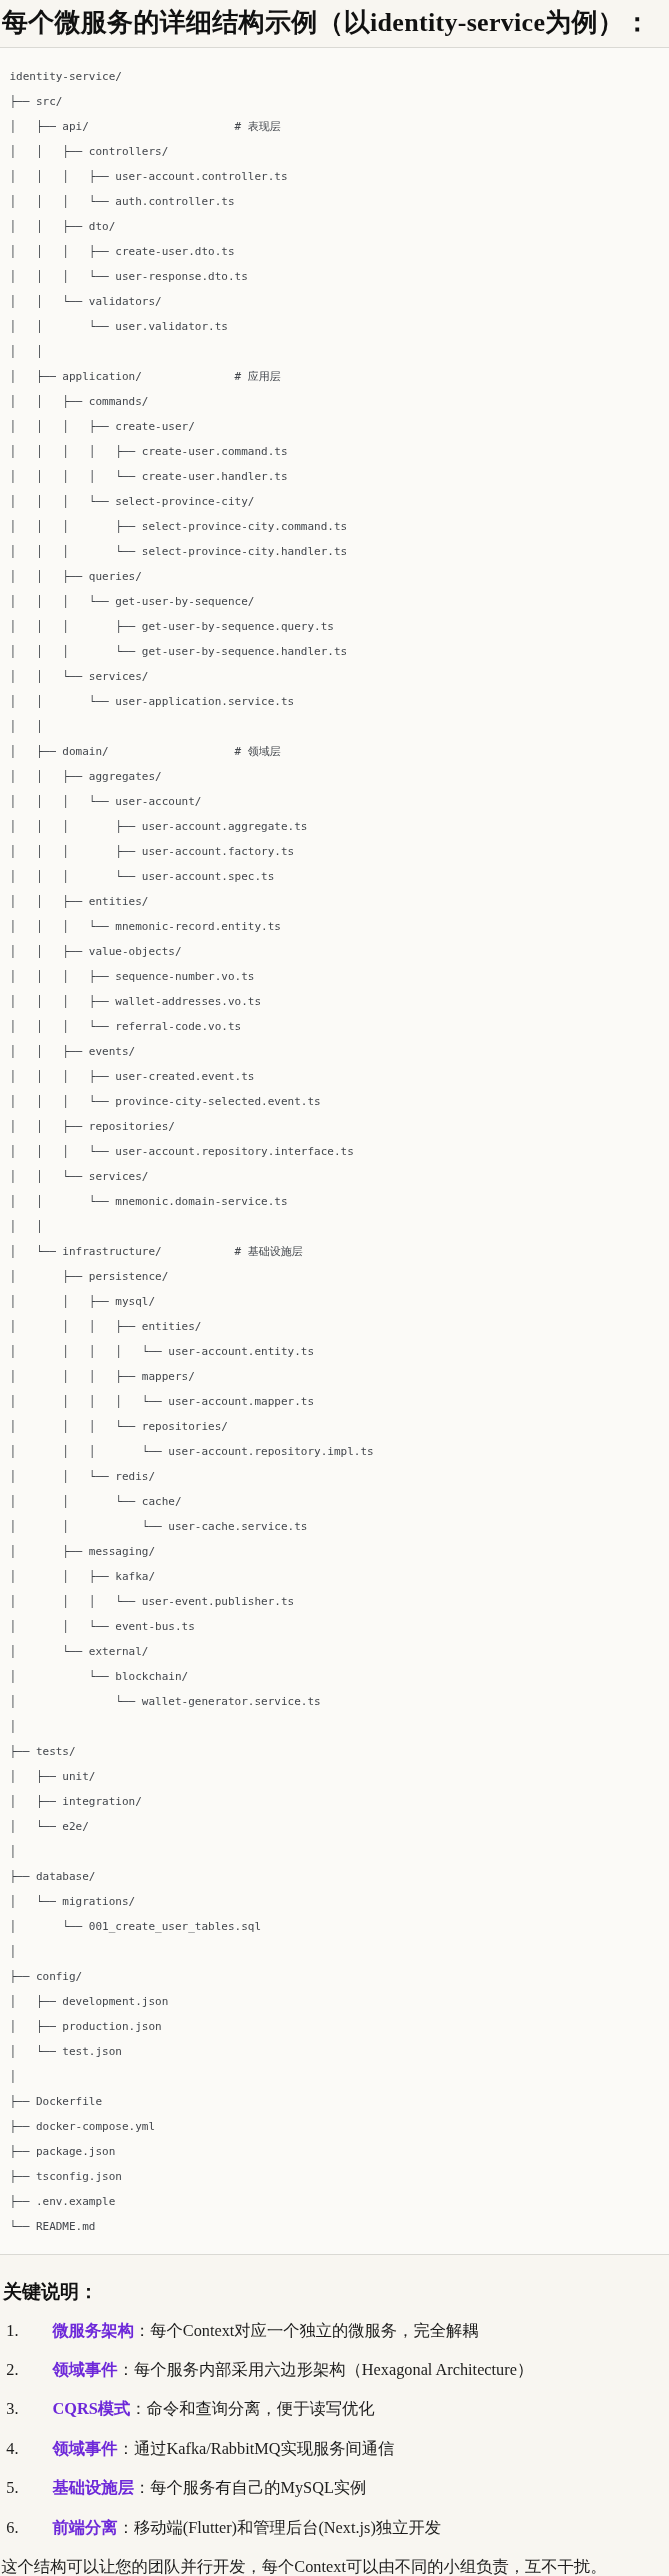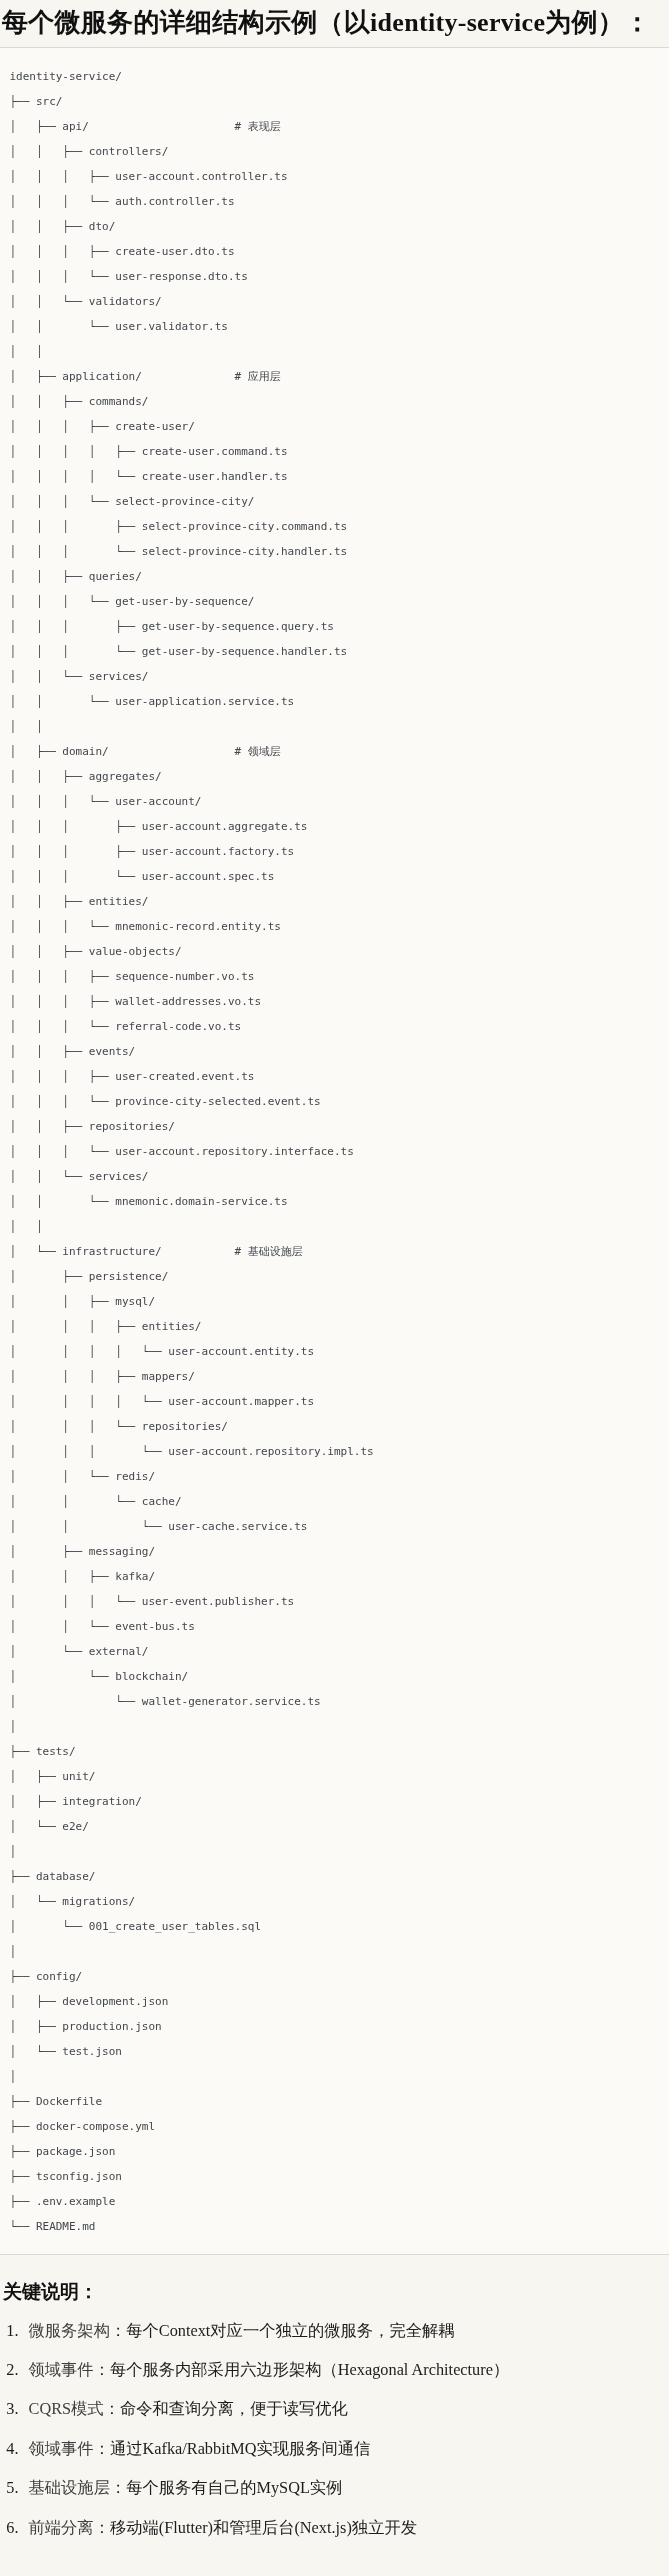--- a/index.html
+++ b/index.html
@@ -51,21 +51,21 @@
     margin: 0;
     padding: 0 0 0 6.3px;
   }
   ol.notes li {
     font-size: 16.3px;
     line-height: 20px;
     margin-bottom: 19.4px;
     color: #1d1d1d;
   }
   ol.notes .num { margin-right: 10px; }
-  ol.notes strong { font-weight: 400; color: #404040; }
+  ol.notes strong { font-weight: 700; color: #6d28d9; margin-left: 24px; }
 
   p.closing {
     margin: 15px 0 19px 1.3px;
     font-size: 16.3px;
     line-height: 20.6px;
     color: #1d1d1d;
   }
 </style>
 </head>
 <body>
@@ -166,15 +166,16 @@
 
   <ol class="notes">
     <li><span class="num">1.</span><strong>微服务架构</strong><span>：每个Context对应一个独立的微服务，完全解耦</span></li>
     <li><span class="num">2.</span><strong>领域事件</strong><span>：每个服务内部采用六边形架构（Hexagonal Architecture）</span></li>
     <li><span class="num">3.</span><strong>CQRS模式</strong><span>：命令和查询分离，便于读写优化</span></li>
     <li><span class="num">4.</span><strong>领域事件</strong><span>：通过Kafka/RabbitMQ实现服务间通信</span></li>
     <li><span class="num">5.</span><strong>基础设施层</strong><span>：每个服务有自己的MySQL实例</span></li>
     <li><span class="num">6.</span><strong>前端分离</strong><span>：移动端(Flutter)和管理后台(Next.js)独立开发</span></li>
   </ol>
 
+  <p class="closing">这个结构可以让您的团队并行开发，每个Context可以由不同的小组负责，互不干扰。</p>
 
 </div>
 
 
 </body></html>

